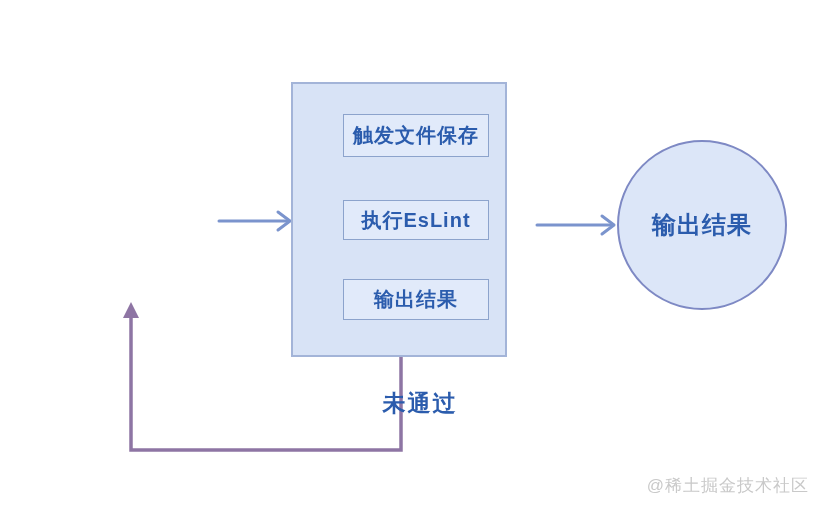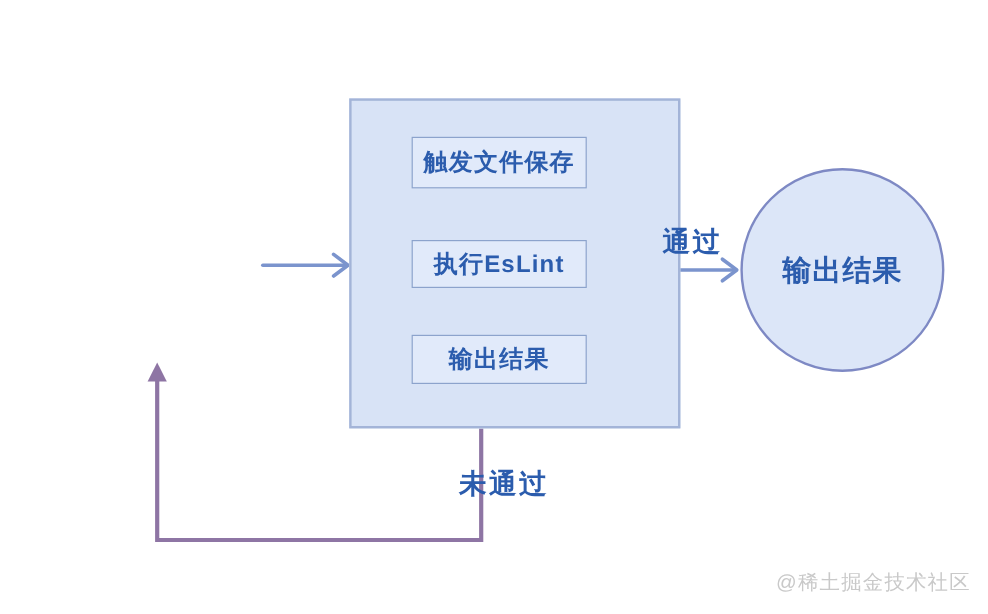--- a/index.html
+++ b/index.html
@@ -21,21 +21,21 @@
   }
   .node-label {
     font-size: 24px; font-weight: bold;
     color: var(--text-color, #2b5cad);
     letter-spacing: 1px; white-space: nowrap;
   }
   .node-local { left: 51px; top: 136px; width: 168px; height: 168px; }
   .node-compile { left: 617px; top: 140px; width: 170px; height: 170px; }
 
   .process-container {
-    position: absolute; left: 291px; top: 82px; width: 276px; height: 275px;
+    position: absolute; left: 291px; top: 82px; width: 216px; height: 275px;
     background: var(--container-fill, #d8e3f6);
     border: 2px solid var(--container-border, #a3b4d8);
     box-sizing: border-box;
     padding-left: 40px;
   }
   .step {
     position: absolute; left: 50px; width: 146px;
     background: var(--step-fill, #e1eafa);
     border: 1px solid var(--step-border, #8ca3cc);
     box-sizing: border-box;
@@ -93,18 +93,17 @@
   <div class="process-container">
     <div class="step step-1">触发文件保存</div>
     <div class="step step-2">执行EsLint</div>
     <div class="step step-3">输出结果</div>
   </div>
 
   <div class="node node-compile">
     <span class="node-label">输出结果</span>
   </div>
 
-  <div class="edge-label edge-label-pass">通过</div>
   <div class="edge-label edge-label-fail">未通过</div>
 
   <div class="watermark">@稀土掘金技术社区</div>
 
 </div>
 
 </body></html>

